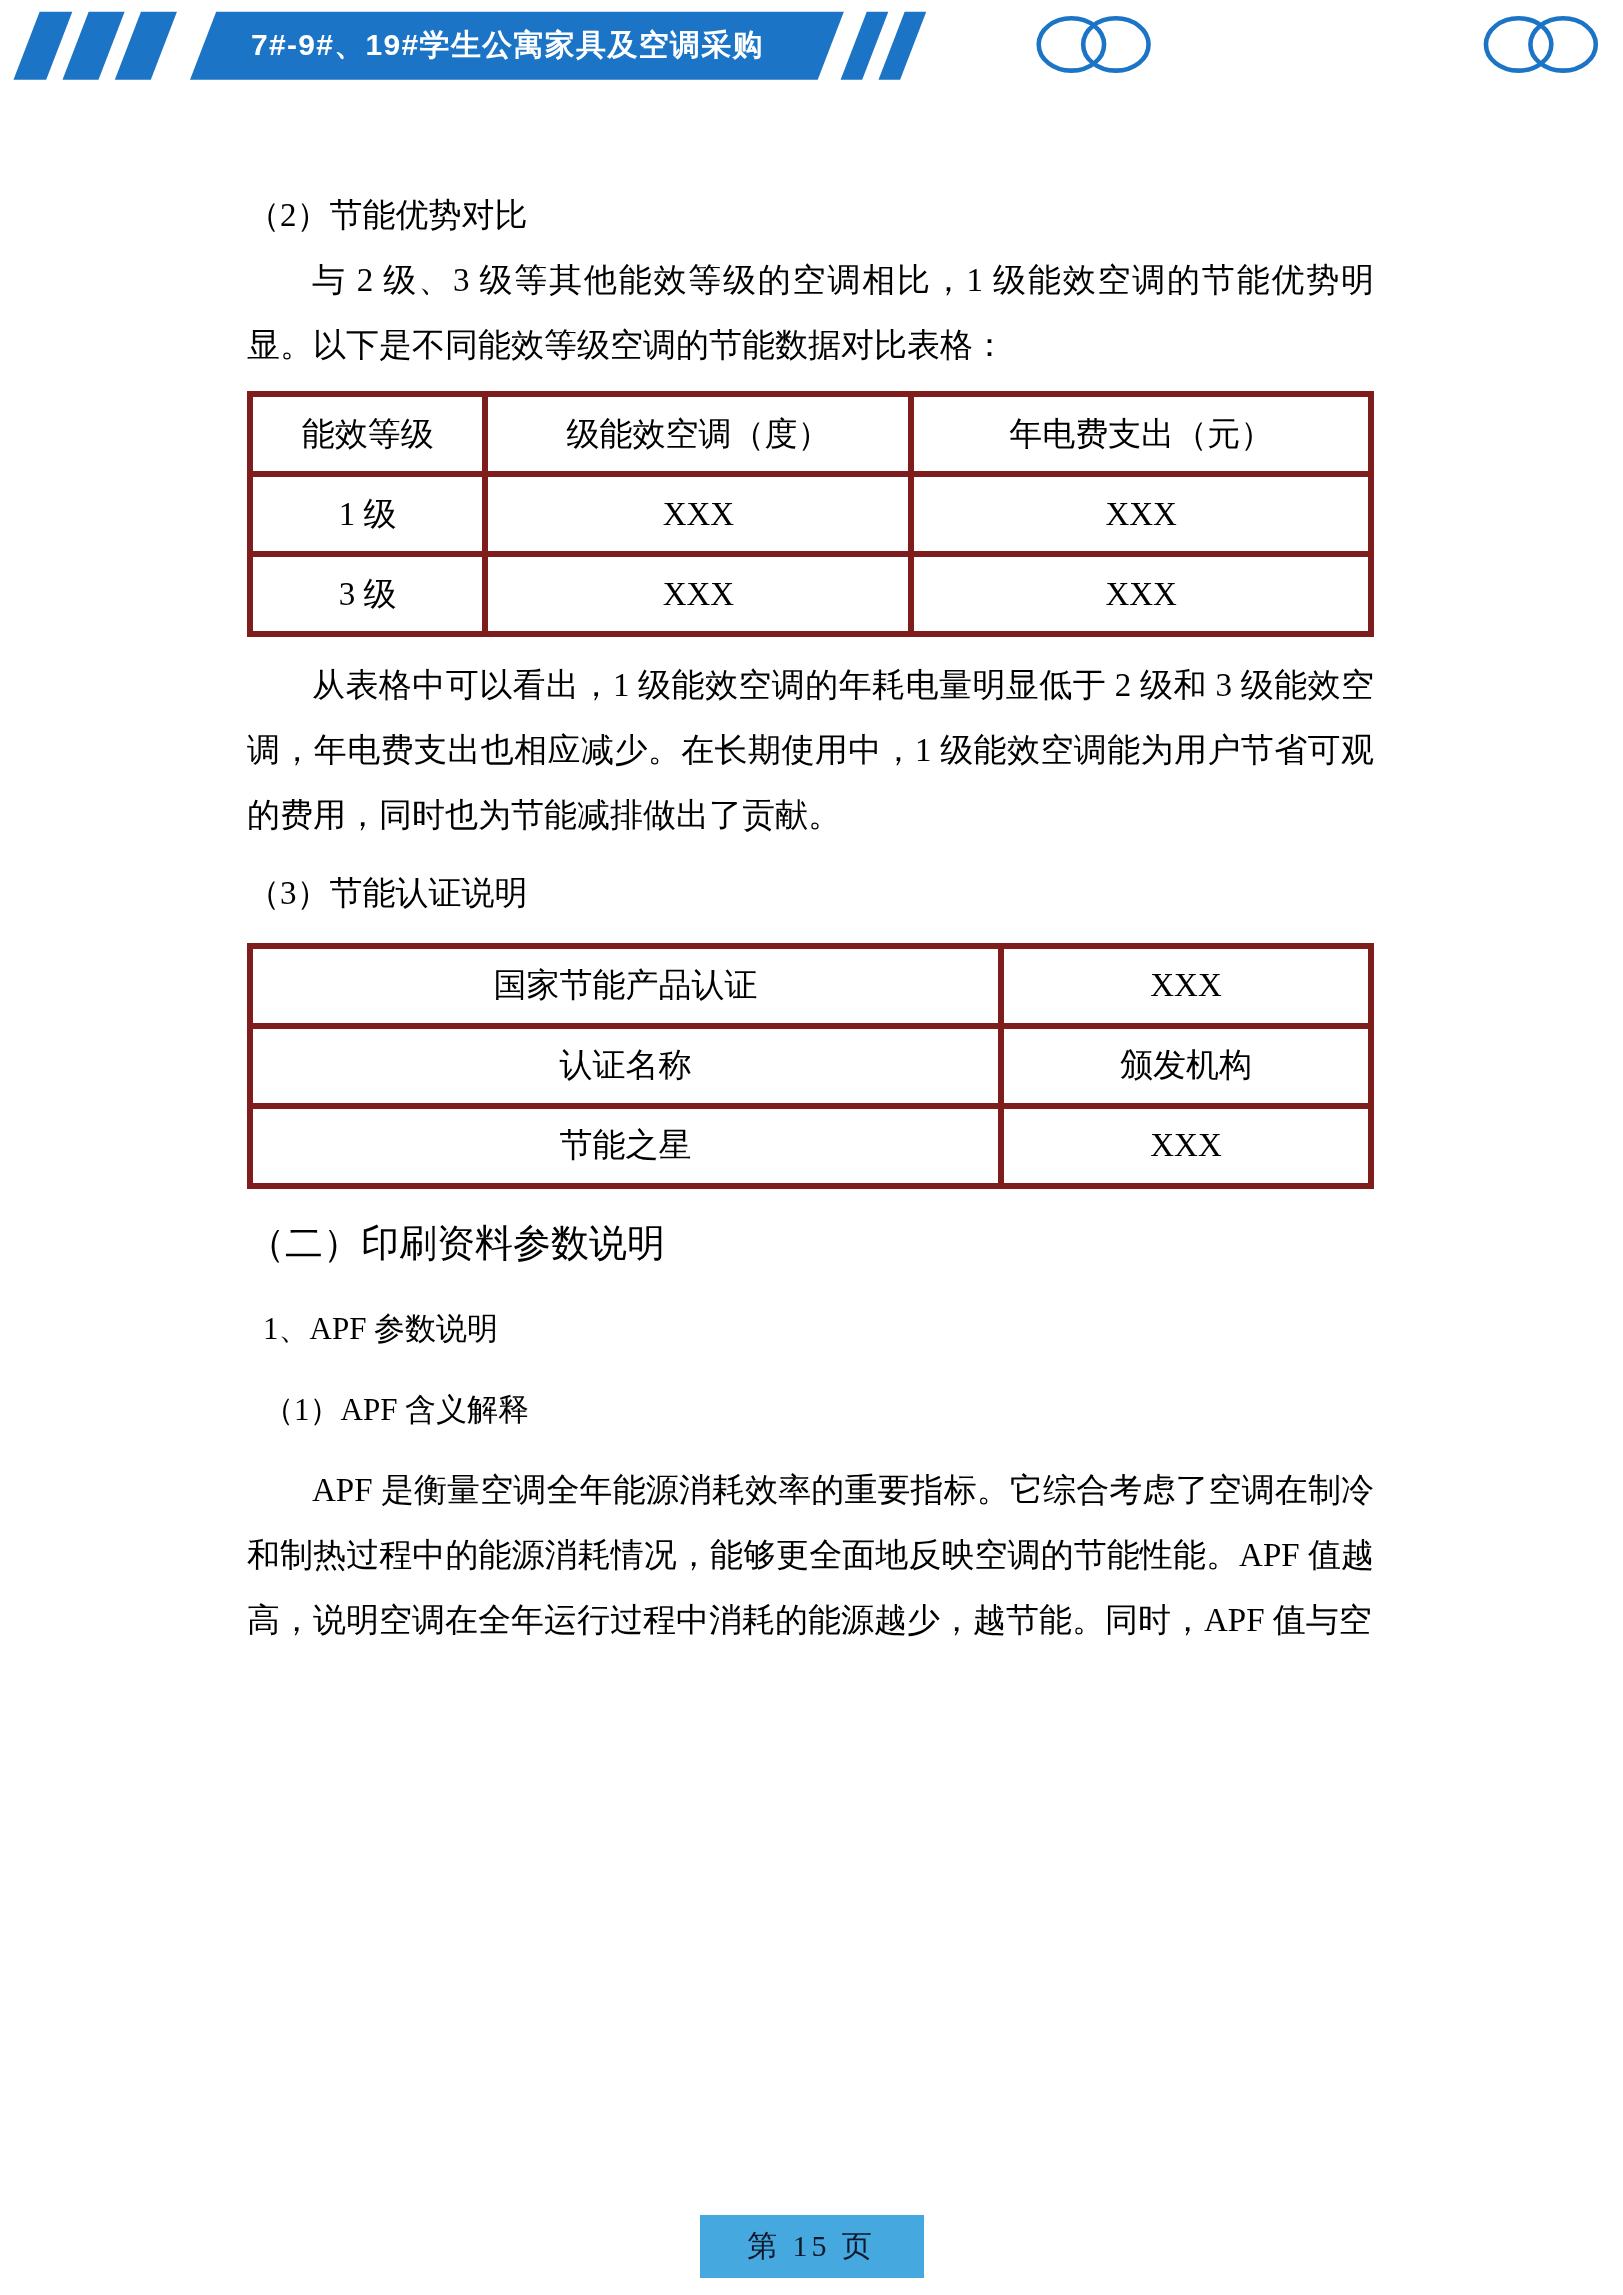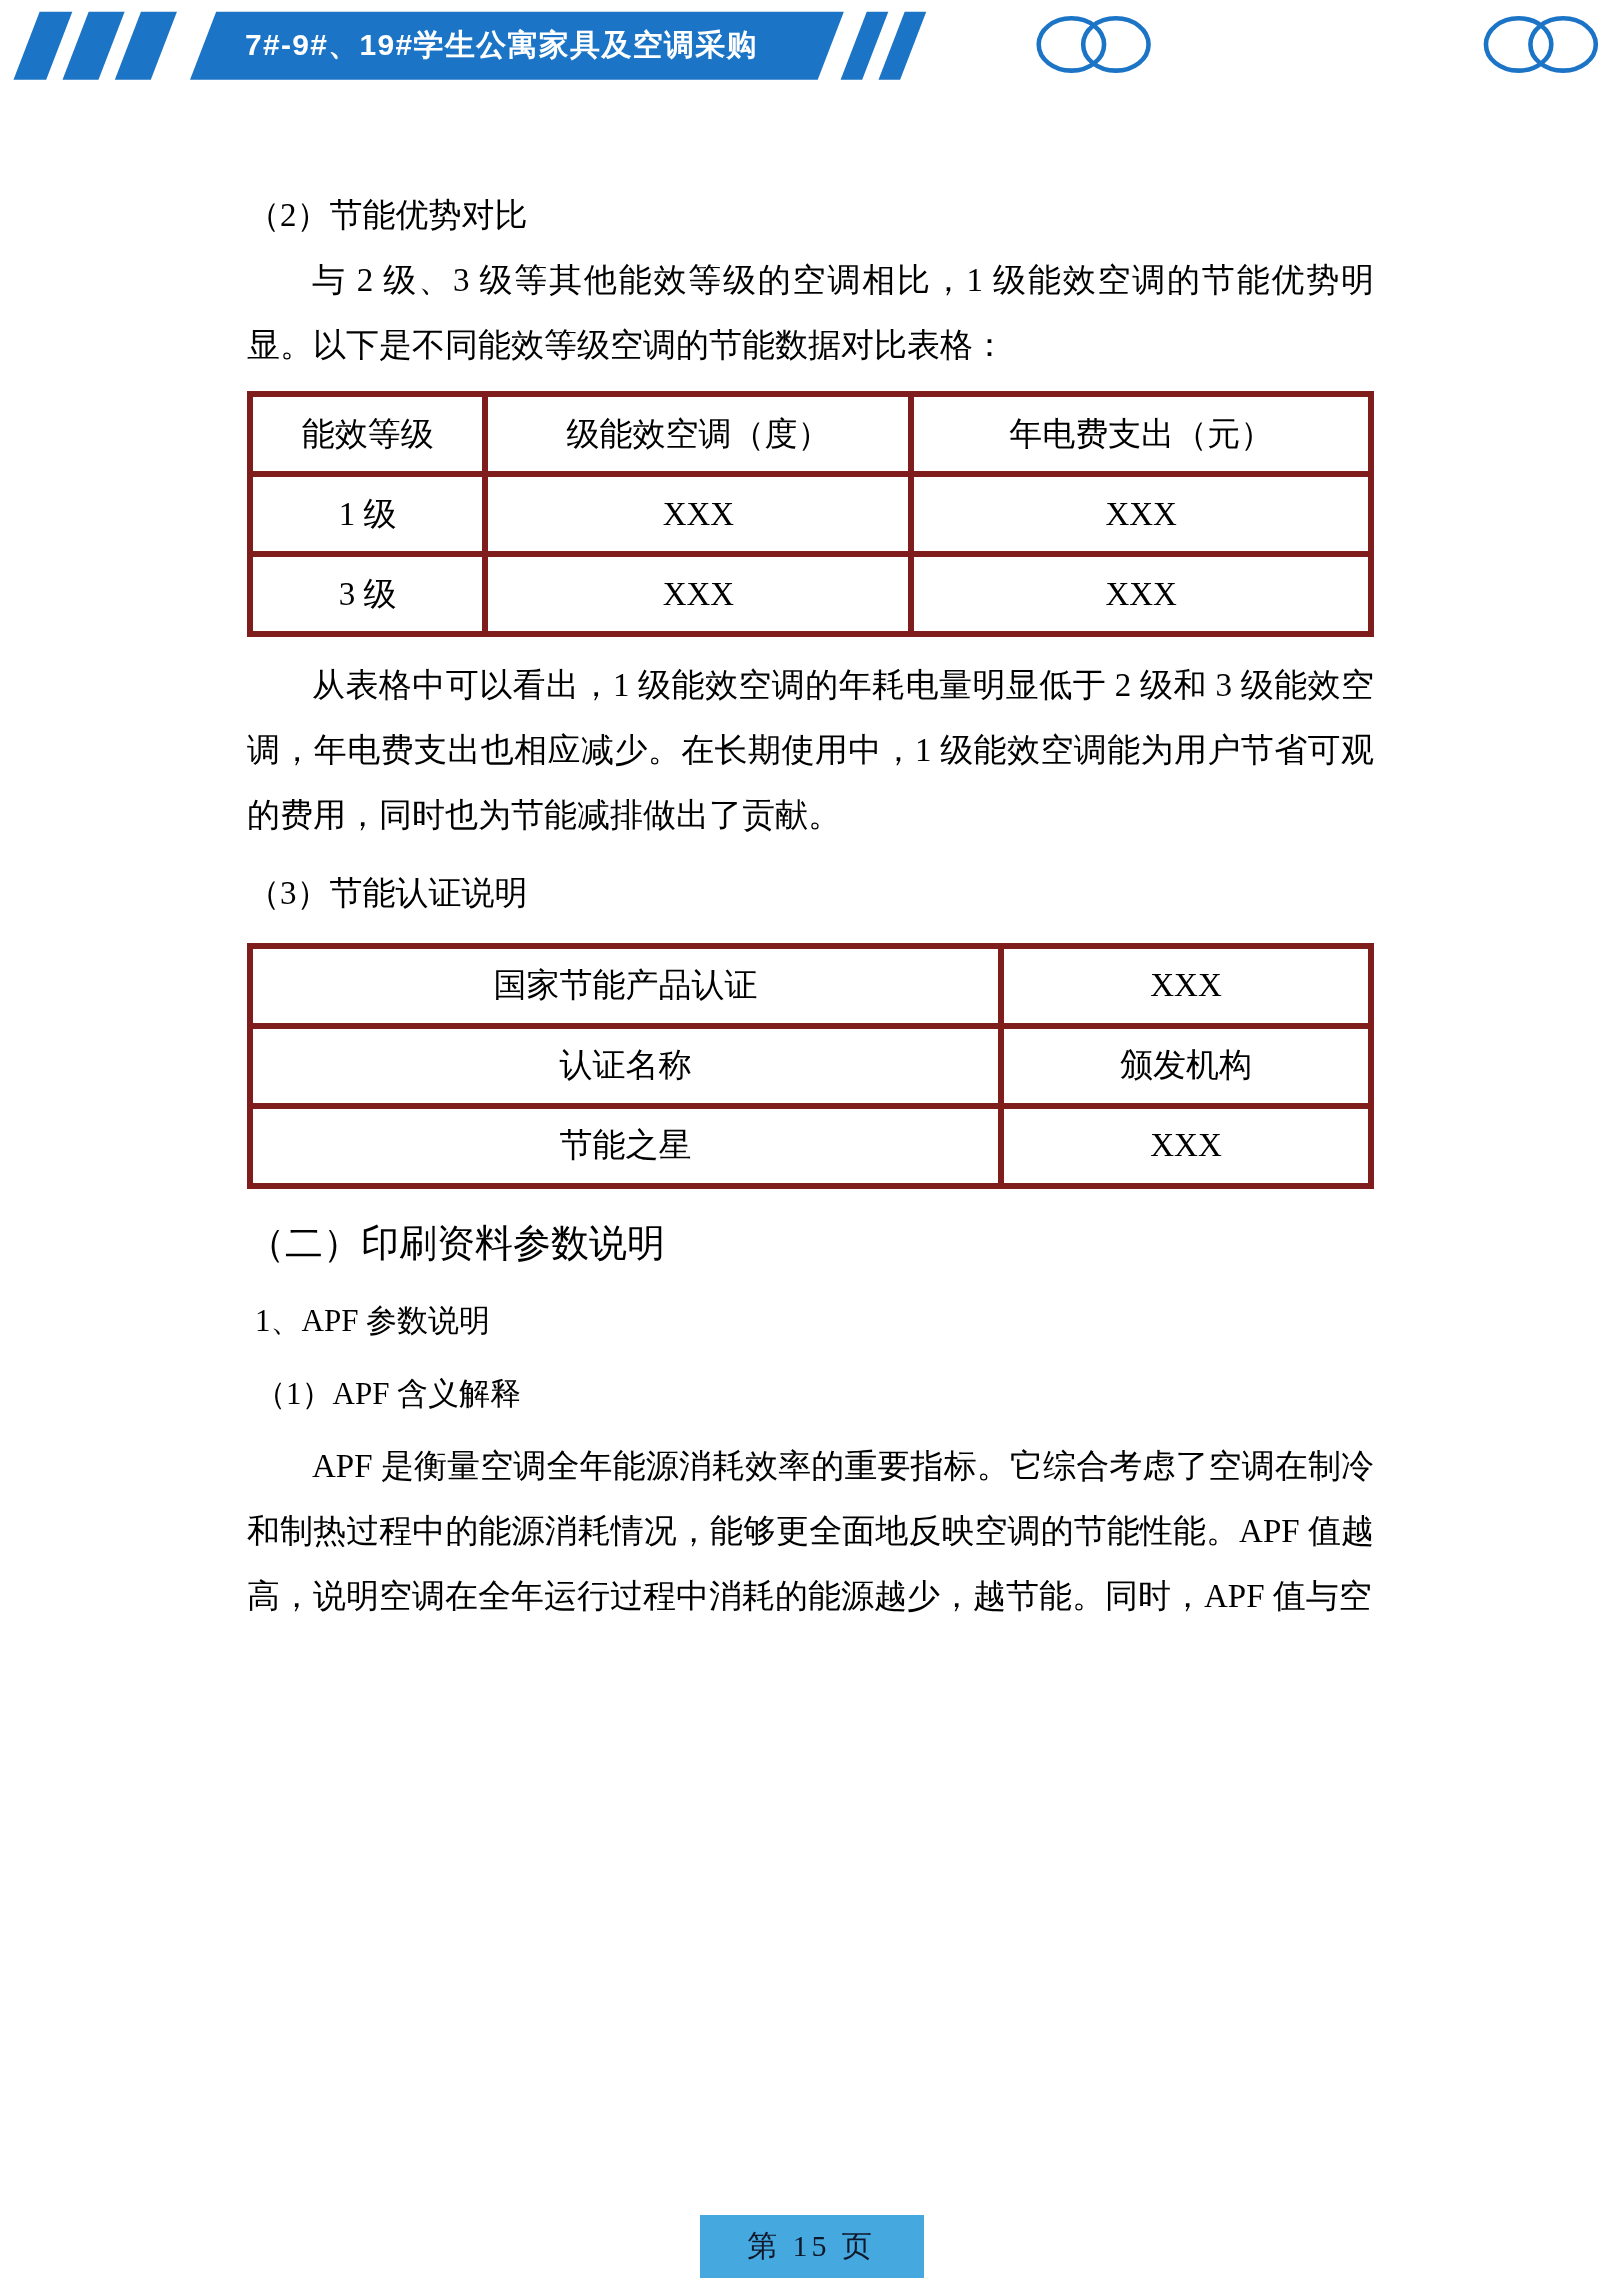--- a/index.html
+++ b/index.html
@@ -13,39 +13,39 @@
     overflow: hidden;
     font-family: "Liberation Serif", "DejaVu Serif", serif;
     color: #000000;
   }
 
   
   .header { position: relative; height: 85px; }
   .header svg { position: absolute; top: 0; left: 0; display: block; }
   .header-title {
     position: absolute;
-    left: 184px; top: 11.8px;
+    left: 190px; top: 11.8px;
     width: 635px; height: 68px;
     display: flex; align-items: center; justify-content: center;
     color: #ffffff;
     font-family: "Liberation Sans", "DejaVu Sans", sans-serif;
     font-weight: bold;
     font-size: 30px;
     letter-spacing: 1.3px;
     white-space: nowrap;
   }
   .logo-ellipse { fill: none; stroke-width: 7px; }
 
   
   .content { padding: 98px 249px 0 247px; }
   .h-sub { font-size: 33px; line-height: 65px; margin: 0; font-weight: normal; }
   .para  { font-size: 33px; line-height: 65px; margin: 0; text-align: justify; }
   .indent { text-indent: 65px; }
   .h-major { font-size: 38px; line-height: 73px; margin: 18.3px 0 0 0; font-weight: normal; }
-  .h-num { font-size: 31px; line-height: 65px; margin: 8px; font-weight: normal; }
+  .h-num { font-size: 31px; line-height: 65px; margin: 16px; font-weight: normal; }
 
   
   table { border-collapse: collapse; width: 100%; table-layout: fixed; }
   .tbl th, .tbl td {
     border: 6px solid #7f1d1d;
     height: 80px;
     text-align: center;
     vertical-align: middle;
     font-size: 33px;
     font-weight: normal;

